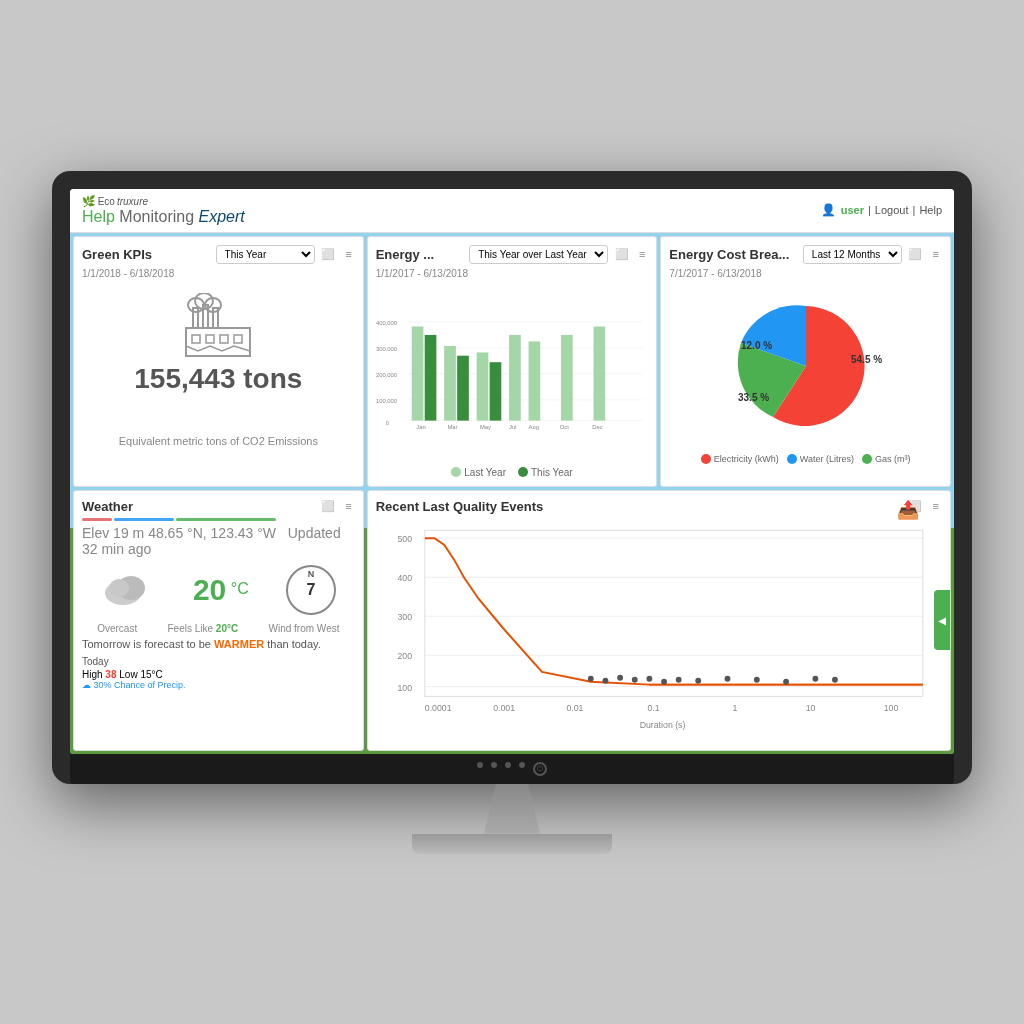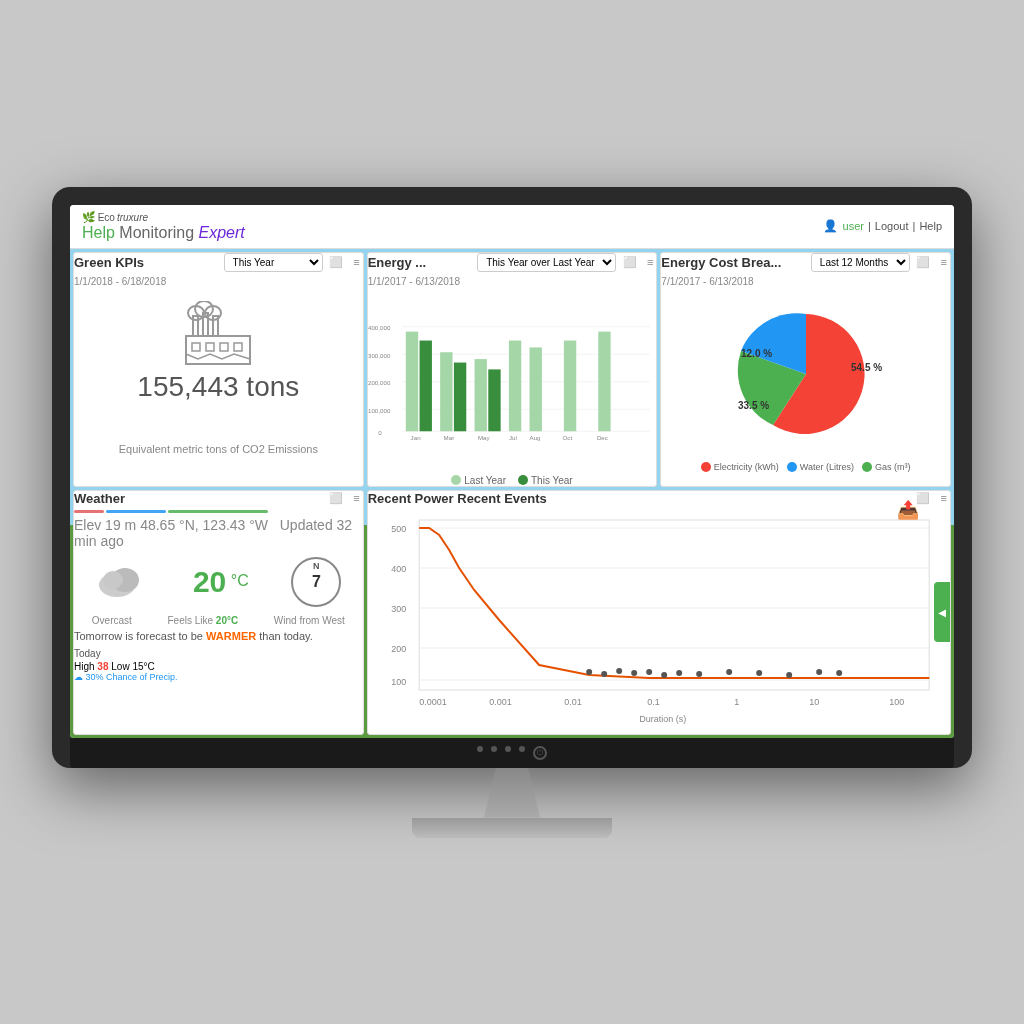--- a/index.html
+++ b/index.html
@@ -70,35 +70,35 @@
 
     .product-power {
       color: #4caf50;
     }
 
     .product-monitoring {
       color: #666;
     }
 
     .product-expert {
-      color: #6d28d9;
+      color: #0c4a6e;
       font-style: italic;
     }
 
     .user-area {
       font-size: 11px;
       color: #555;
       display: flex;
       align-items: center;
       gap: 4px;
     }
 
     .user-name {
       color: #4caf50;
-      font-weight: normal;
+      font-weight: bold;
     }
 
     .user-icon {
       color: #4caf50;
       font-size: 12px;
     }
 
     
     .nav-bar {
       background: #fff;
@@ -130,20 +130,21 @@
       grid-template-rows: auto auto;
       gap: 3px;
       padding: 3px;
       background: rgba(255,255,255,0.1);
     }
 
     .widget {
       background: #fff;
       border: 1px solid #ddd;
       border-radius: 3px;
+      padding: 8px;
       position: relative;
       overflow: hidden;
     }
 
     .widget-wide {
       grid-column: span 2;
     }
 
     .widget-header {
       display: flex;
@@ -191,21 +192,21 @@
     
     .green-kpi-content {
       display: flex;
       flex-direction: column;
       align-items: center;
       padding: 10px 0;
     }
 
     .kpi-value {
       font-size: 28px;
-      font-weight: normal;
+      font-weight: bold;
       color: #555;
       margin-bottom: 4px;
     }
 
     .kpi-label {
       font-size: 11px;
       color: #888;
       text-align: center;
       margin-top: 36px;
     }
@@ -663,21 +664,21 @@
                 <div class="precip">
                   <span style="color:#2196f3;">☁</span>
                   <span>30% Chance of Precip.</span>
                 </div>
               </div>
             </div>
           </div>
 
           <div class="widget widget-wide" style="position:relative;">
             <div class="widget-header">
-              <span class="widget-title">Recent Power Recent Events</span>
+              <span class="widget-title">Recent Last Quality Events</span>
               <div class="widget-controls">
                 <button class="widget-icon-btn">⬜</button>
                 <button class="widget-icon-btn">≡</button>
               </div>
             </div>
             <div style="position:absolute; top:8px; right:30px; color:#e91e63; font-size:18px; cursor:pointer;">📤</div>
             
             <svg width="100%" height="220" viewBox="0 0 580 220">
 
               <text x="-100" y="12" font-size="9" fill="#888" transform="rotate(-90 60 110)">Magnitude (% Normal)</text>

